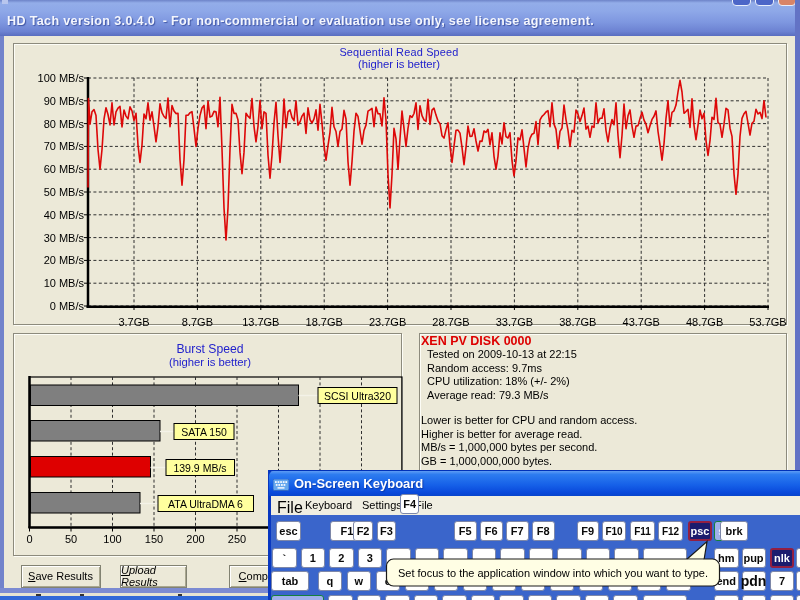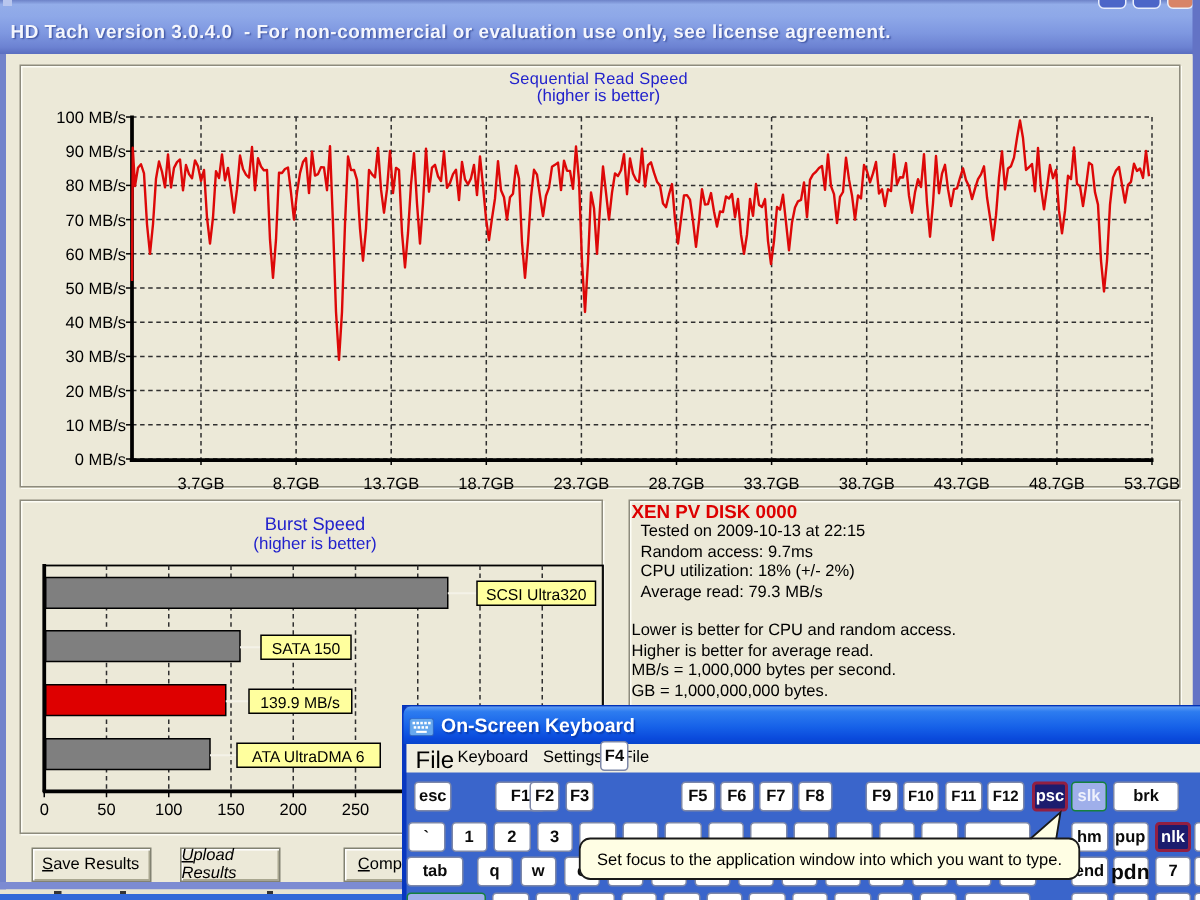--- a/index.html
+++ b/index.html
@@ -208,21 +208,21 @@
 <div class="k" style="left:454px;top:521px;width:22.5px;height:20px;font-size:11px">F5</div>
 <div class="k" style="left:480px;top:521px;width:22.5px;height:20px;font-size:11px">F6</div>
 <div class="k" style="left:506px;top:521px;width:22.5px;height:20px;font-size:11px">F7</div>
 <div class="k" style="left:532px;top:521px;width:22.5px;height:20px;font-size:11px">F8</div>
 <div class="k" style="left:576.5px;top:521px;width:22.5px;height:20px;font-size:11px">F9</div>
 <div class="k" style="left:602px;top:521px;width:24px;height:20px;font-size:10px">F10</div>
 <div class="k" style="left:630px;top:521px;width:25px;height:20px;font-size:10px">F11</div>
 <div class="k" style="left:658px;top:521px;width:25px;height:20px;font-size:10px">F12</div>
 <div class="k kd" style="left:688px;top:521px;width:24px;height:20px;font-size:11px">psc</div>
 <div class="k kl" style="left:714px;top:521px;width:24px;height:20px;font-size:11px">slk</div>
-<div class="k" style="left:742px;top:521px;width:44px;height:20px;font-size:11px">brk</div>
+<div class="k" style="left:720px;top:521px;width:28px;height:20px;font-size:11px">brk</div>
 <div class="k" style="left:272.0px;top:547.5px;width:24.5px;height:20px;font-size:11px">`</div>
 <div class="k" style="left:300.5px;top:547.5px;width:24.5px;height:20px;font-size:11px">1</div>
 <div class="k" style="left:329.0px;top:547.5px;width:24.5px;height:20px;font-size:11px">2</div>
 <div class="k" style="left:357.5px;top:547.5px;width:24.5px;height:20px;font-size:11px">3</div>
 <div class="k" style="left:386.0px;top:547.5px;width:24.5px;height:20px;font-size:11px"></div>
 <div class="k" style="left:414.5px;top:547.5px;width:24.5px;height:20px;font-size:11px"></div>
 <div class="k" style="left:443.0px;top:547.5px;width:24.5px;height:20px;font-size:11px"></div>
 <div class="k" style="left:471.5px;top:547.5px;width:24.5px;height:20px;font-size:11px"></div>
 <div class="k" style="left:500.0px;top:547.5px;width:24.5px;height:20px;font-size:11px"></div>
 <div class="k" style="left:528.5px;top:547.5px;width:24.5px;height:20px;font-size:11px"></div>

